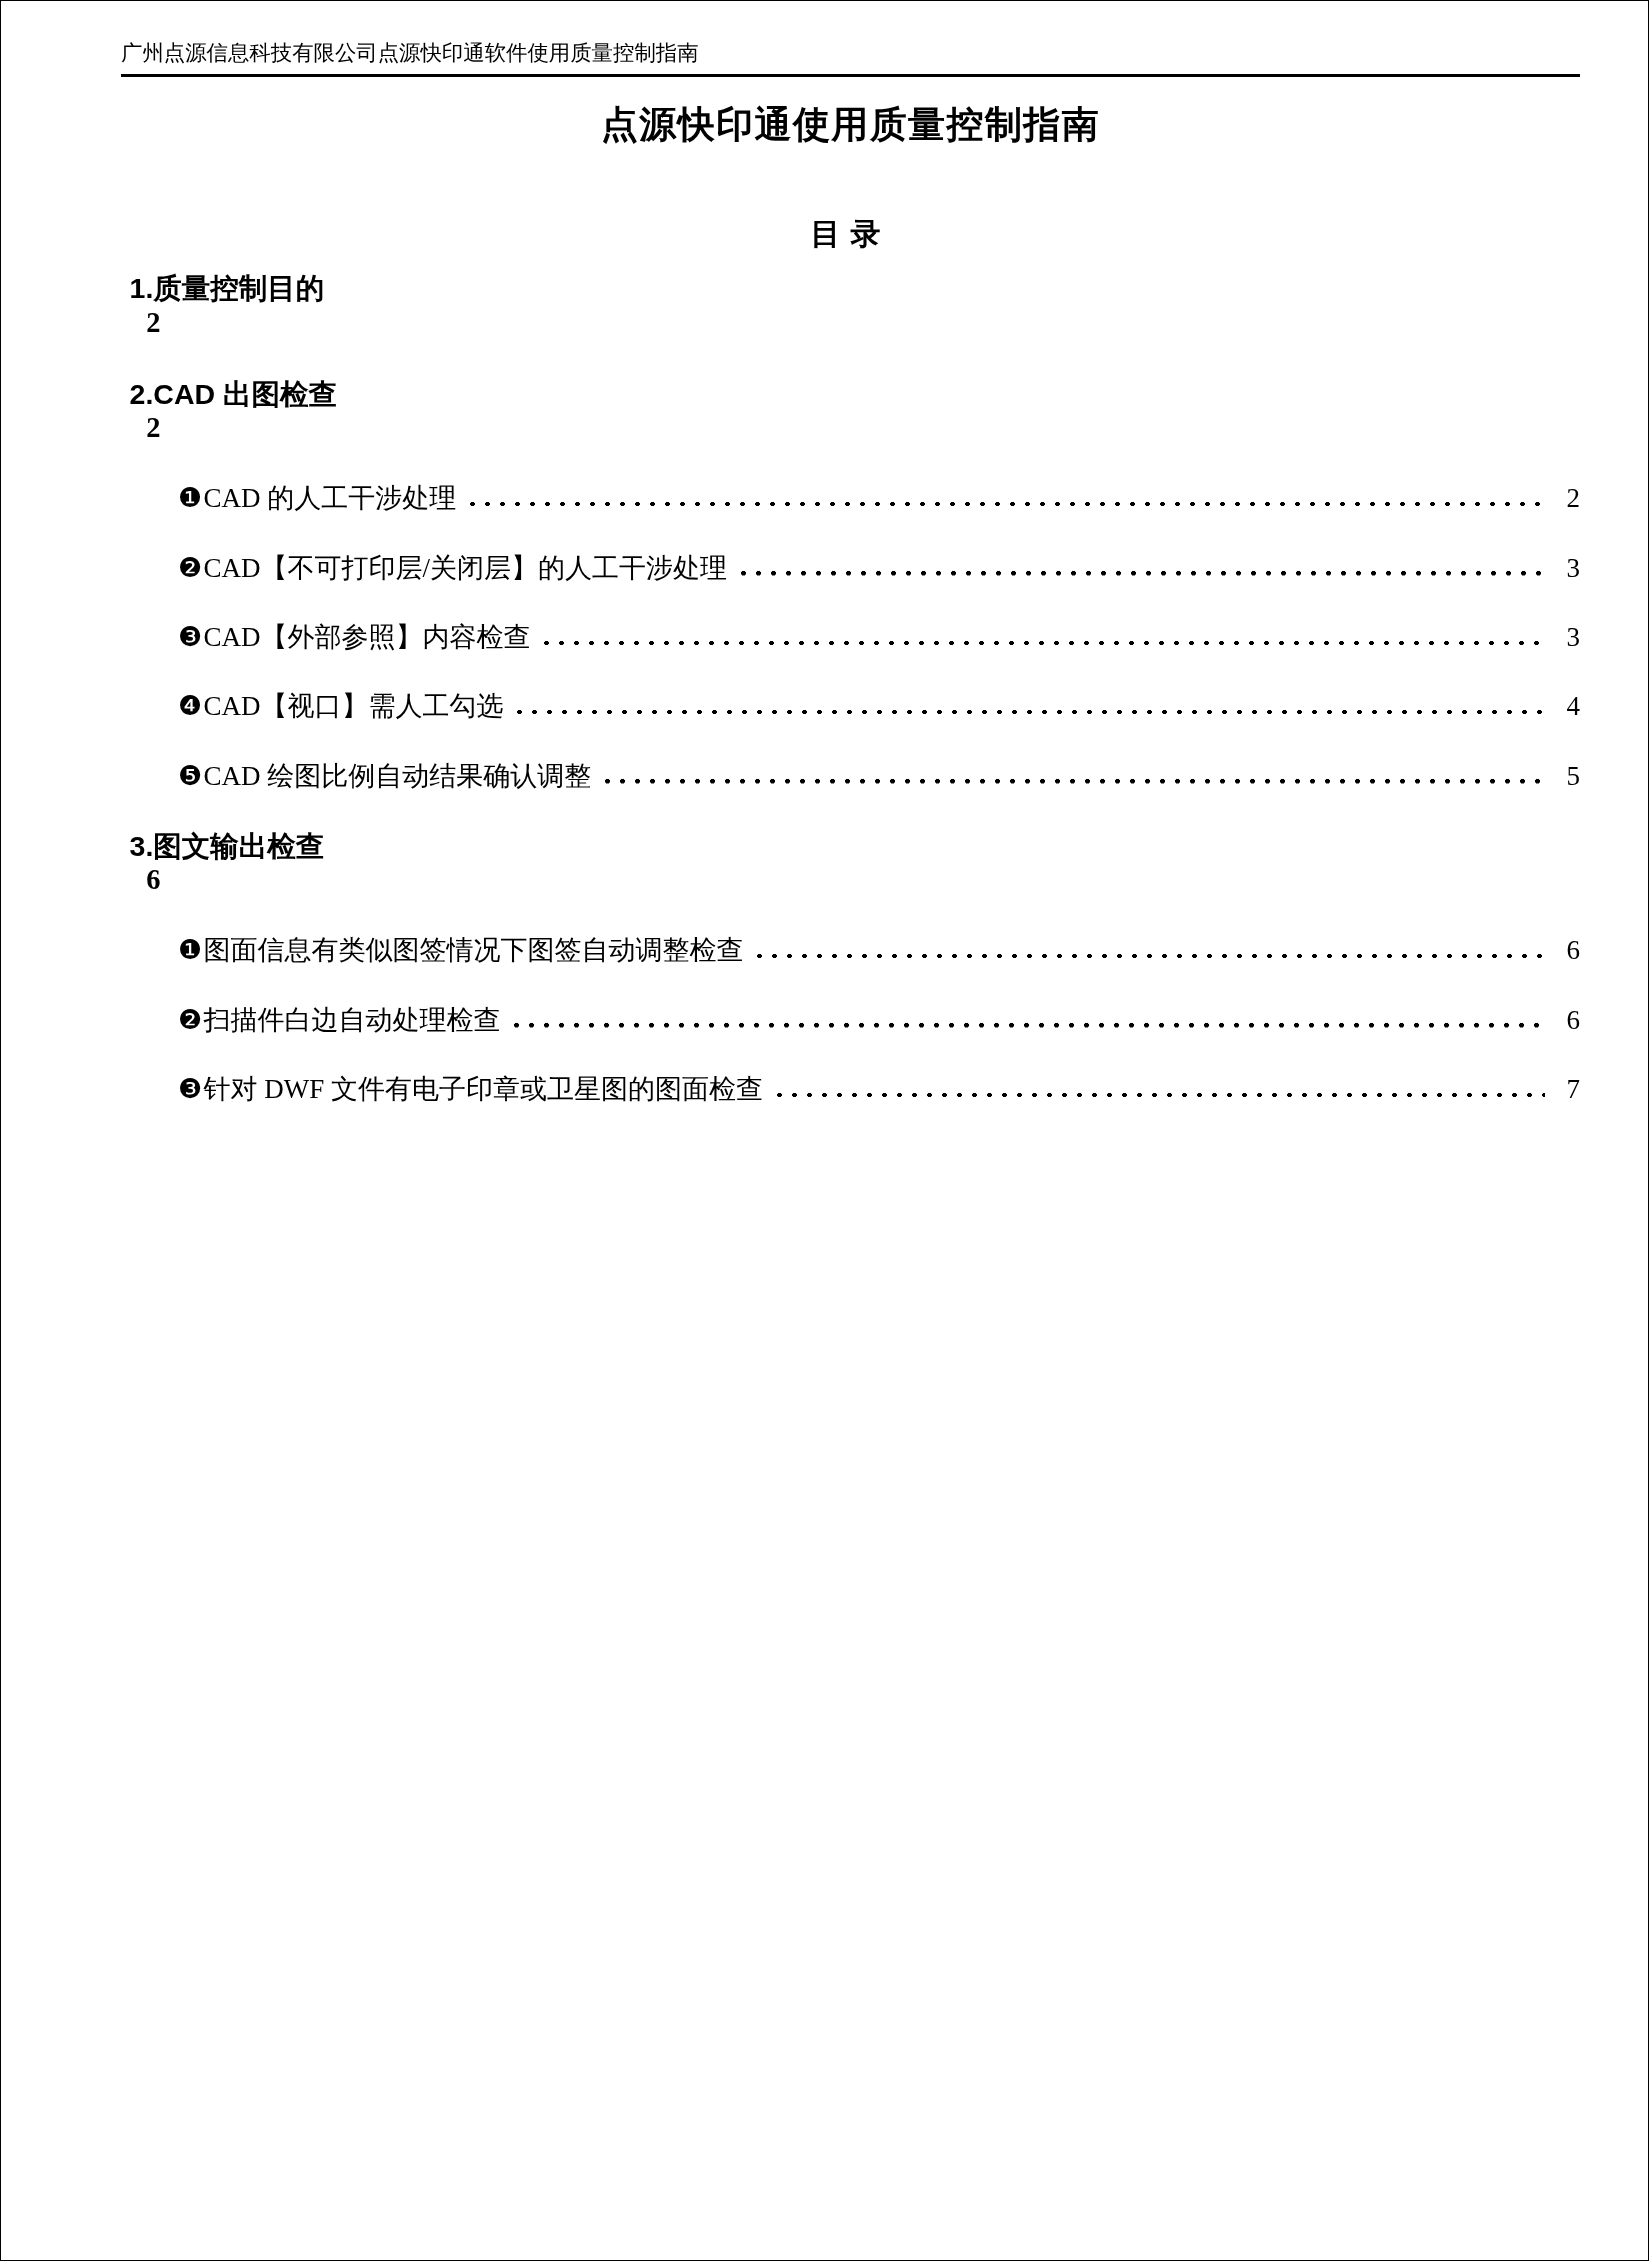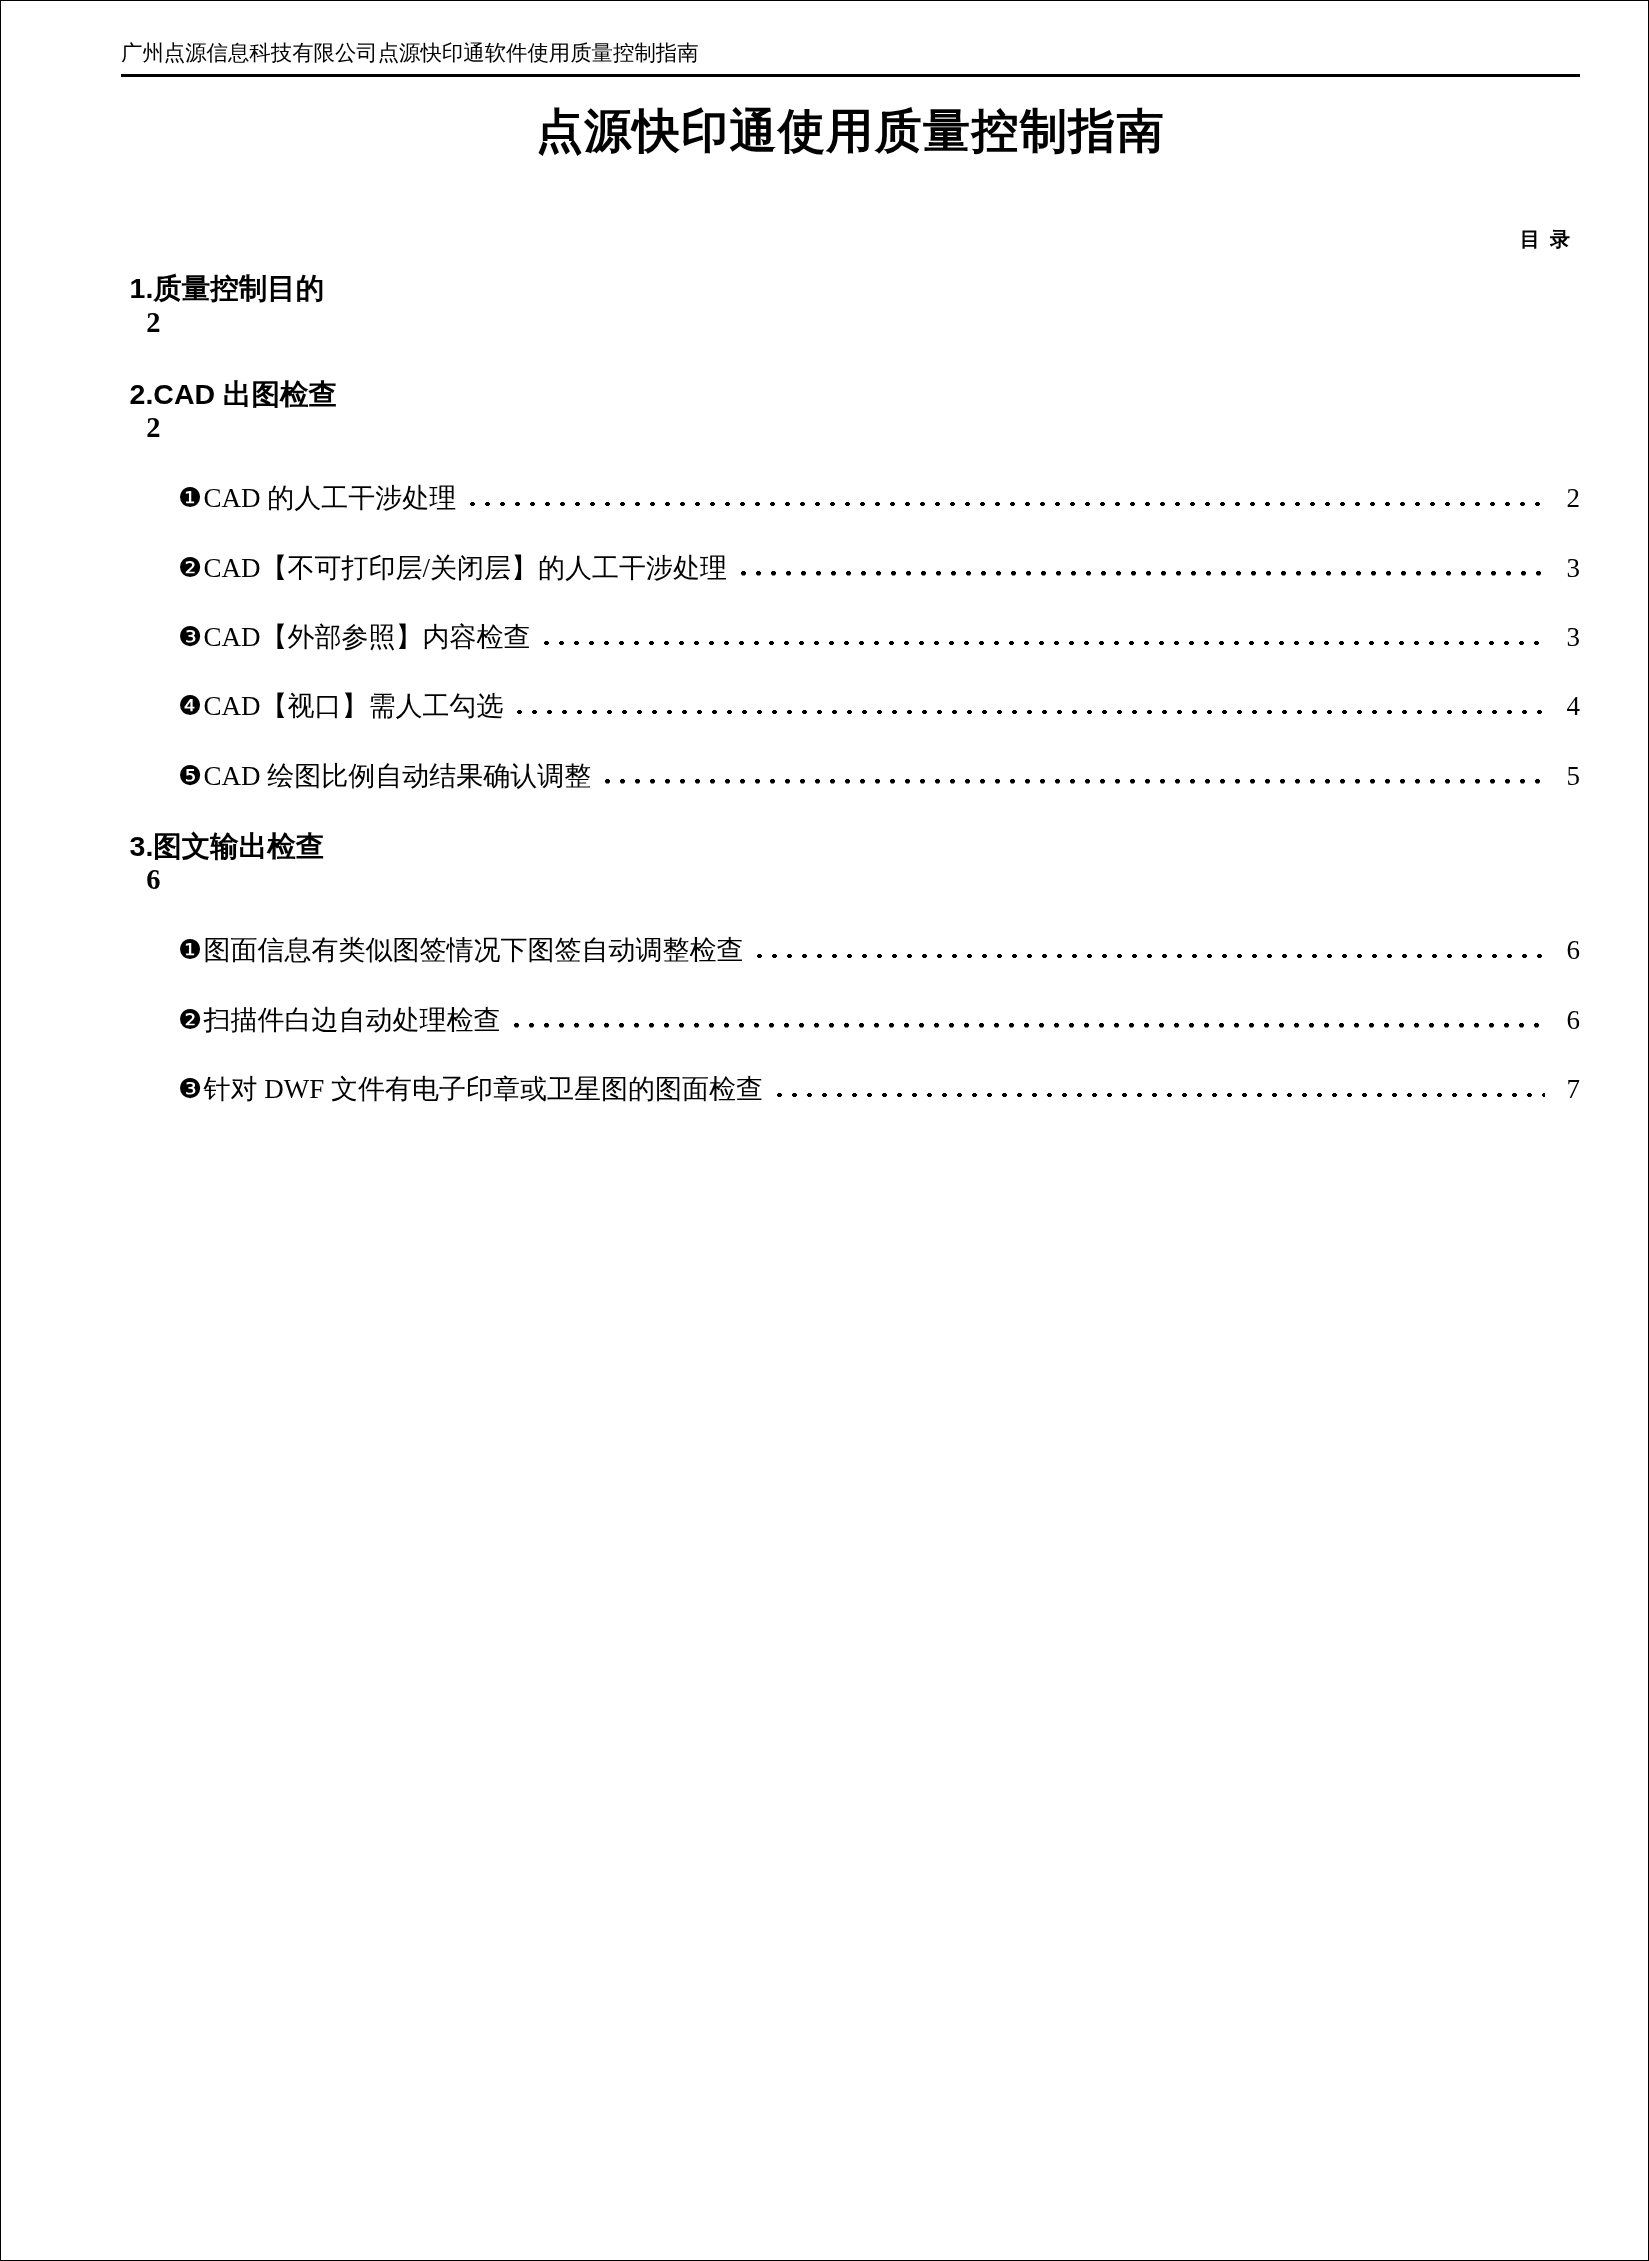--- a/index.html
+++ b/index.html
@@ -31,31 +31,31 @@
     font-family: "Liberation Serif", "DejaVu Serif", serif;
     font-size: 21.4px;
     line-height: 1.2;
   }
   
   .doc-title {
     margin-top: 28.5px;
     text-align: center;
     font-family: "Liberation Sans", "DejaVu Sans", sans-serif;
     font-weight: bold;
-    font-size: 47px;
+    font-size: 37px;
     line-height: 1.1;
     letter-spacing: 1.4px;
   }
   
   .toc-heading {
     margin-top: 71px;
-    text-align: right;
-    font-family: "Liberation Serif", "DejaVu Serif", serif;
-    font-weight: bold;
-    font-size: 20px;
+    text-align: center;
+    font-family: "Liberation Serif", "DejaVu Serif", serif;
+    font-weight: bold;
+    font-size: 30px;
     line-height: 1.1;
     letter-spacing: 10px;
   }
   
   .toc {
     margin-top: 21.4px;
   }
   .toc-row {
     display: flex;
     align-items: baseline;

